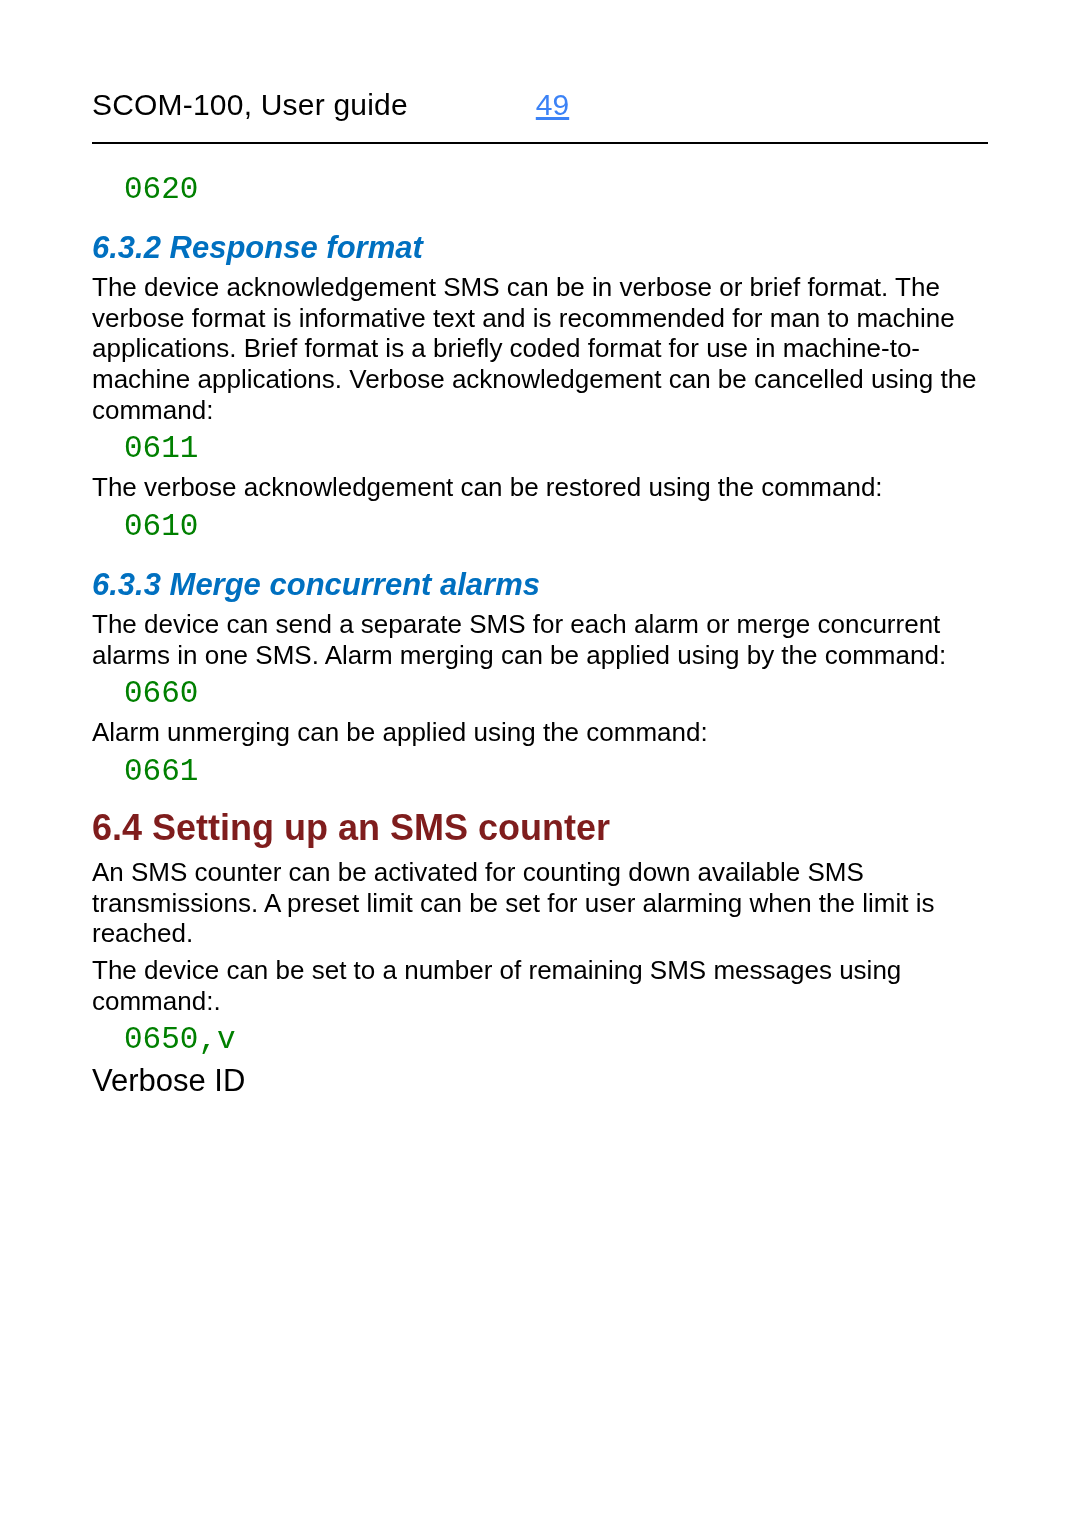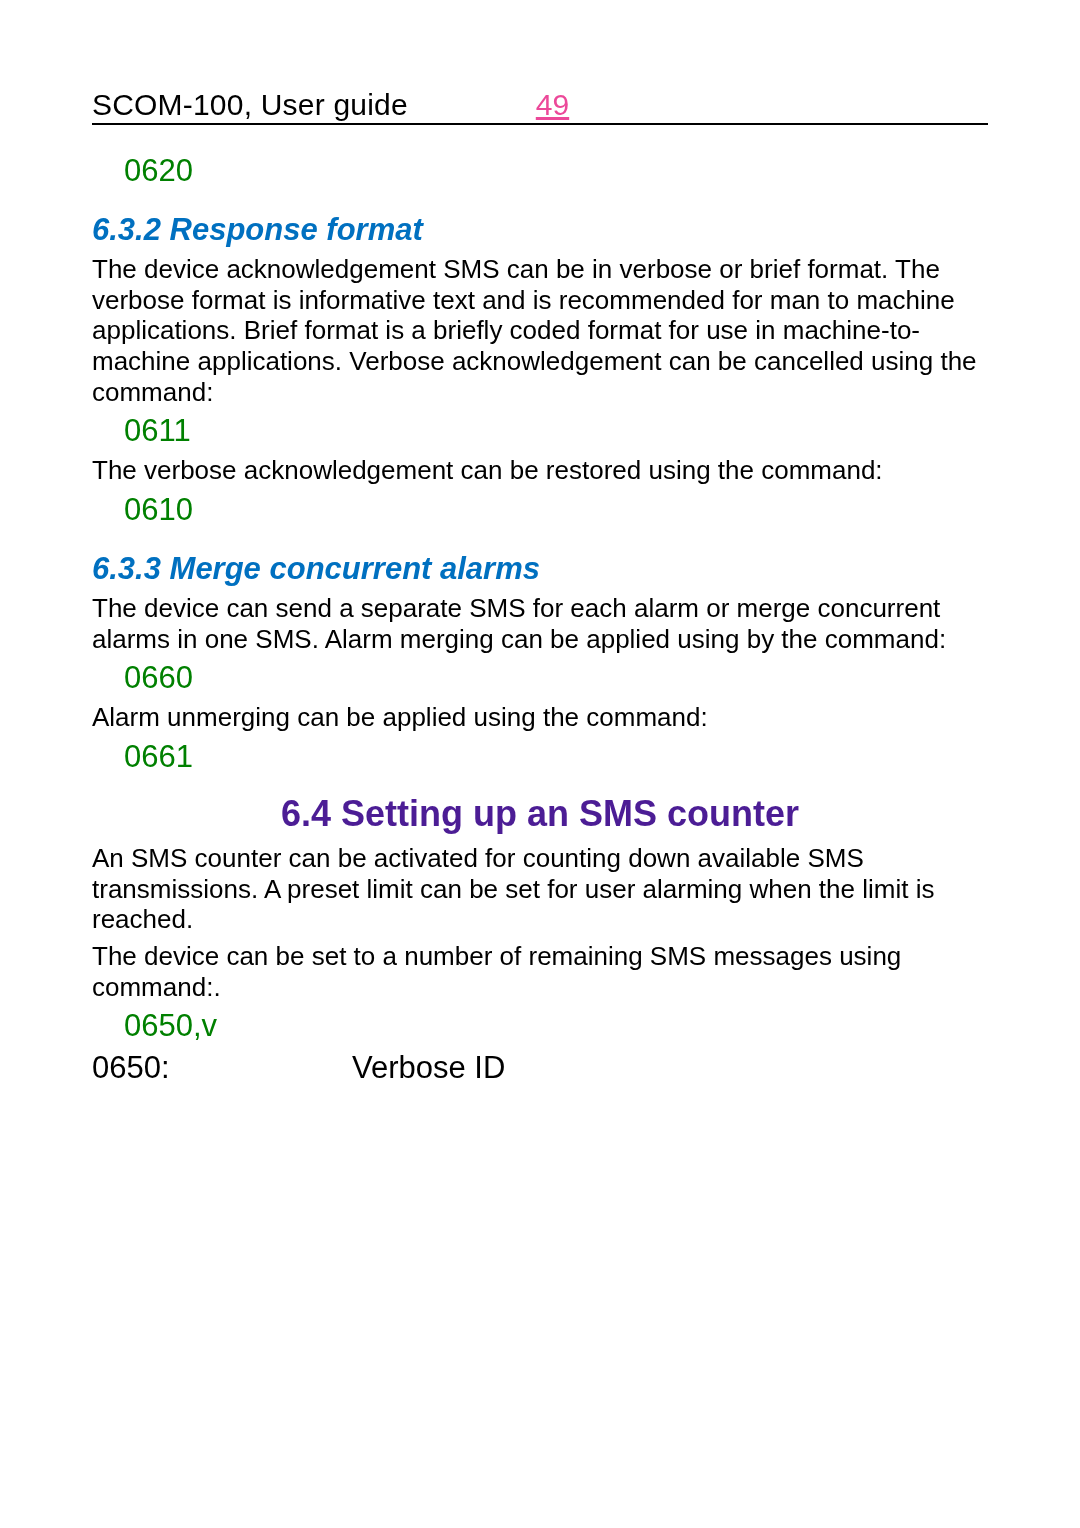--- a/index.html
+++ b/index.html
@@ -8,56 +8,55 @@
     height: 1528px;
     background: #ffffff;
     font-family: Arial, Helvetica, sans-serif;
     padding: 88px 92px 60px 92px;
     color: #000000;
   }
   .header {
     display: flex;
     align-items: baseline;
     border-bottom: 2px solid #000000;
-    padding-bottom: 1px;
+    padding-bottom: 20px;
     margin-bottom: 28px;
   }
   .header-title {
     font-size: 30px;
     letter-spacing: 0.2px;
   }
   .header-page {
     font-size: 30px;
-    color: #ec4899;
+    color: #3b82f6;
     margin-left: 128px;
     text-decoration: underline;
   }
   .code {
-    font-family: Liberation Sans, sans-serif;
+    font-family: Liberation Mono, monospace;
     color: #008000;
     font-size: 31px;
     margin-left: 32px;
     margin-top: 4px;
     margin-bottom: 6px;
   }
   .h3 {
     color: #0070c0;
     font-style: italic;
     font-weight: bold;
     font-size: 31px;
     margin-top: 23px;
     margin-bottom: 6px;
   }
   .h2 {
-    color: #4c1d95;
+    color: #7f1d1d;
     font-weight: bold;
     font-size: 36px;
     margin-top: 18px;
     margin-bottom: 8px;
-    text-align: center;
   }
   .para {
     font-size: 26px;
     line-height: 1.18;
     margin-bottom: 6px;
   }
   .cmd-row {
     display: flex;
     font-size: 31px;
     margin-top: 4px;
@@ -84,15 +83,14 @@
 <div class="para">The device can send a separate SMS for each alarm or merge concurrent alarms in one SMS. Alarm merging can be applied using by the command:</div>
 <div class="code">0660</div>
 <div class="para">Alarm unmerging can be applied using the command:</div>
 <div class="code">0661</div>
 
 <div class="h2">6.4 Setting up an SMS counter</div>
 <div class="para">An SMS counter can be activated for counting down available SMS transmissions. A preset limit can be set for user alarming when the limit is reached.</div>
 <div class="para">The device can be set to a number of remaining SMS messages using command:.</div>
 <div class="code">0650,v</div>
 <div class="cmd-row">
-  <span class="cmd-label">0650:</span>
   <span>Verbose ID</span>
 </div>
 
 </body></html>

